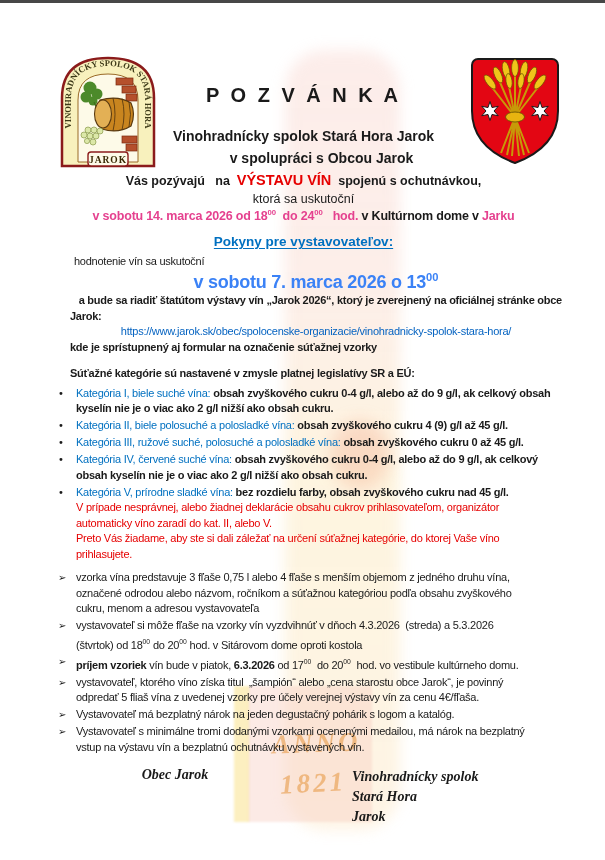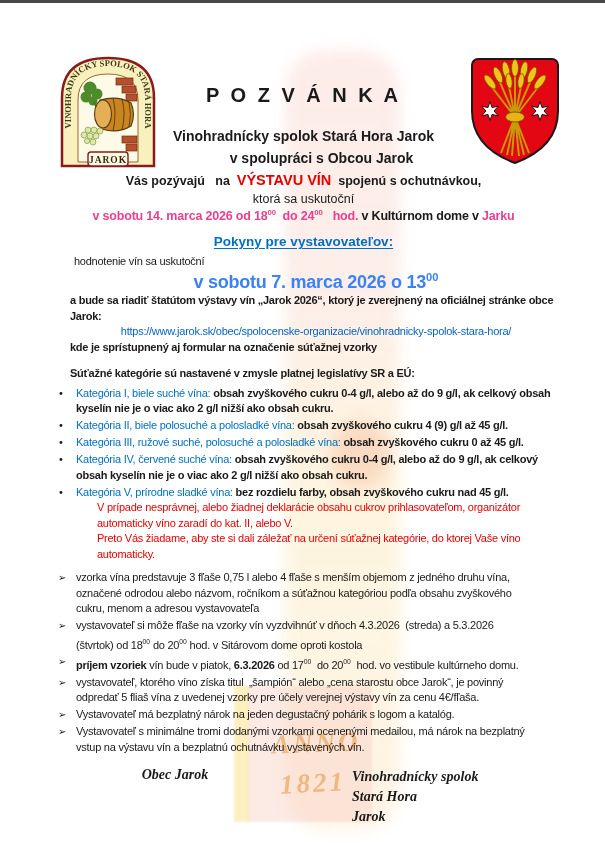--- a/index.html
+++ b/index.html
@@ -40,24 +40,24 @@
   sup { font-size:0.62em; vertical-align:super; letter-spacing:0; }
 
   .logo-left { position:absolute; left:56px; top:52px; width:104px; height:120px; }
   .arms-right { position:absolute; left:468px; top:55px; width:94px; height:114px; }
 
   
   .body { position:absolute; top:254px; left:70px; width:492px;
     font-size:11px; line-height:15.5px; letter-spacing:-0.25px; }
   .body p { margin:0; white-space:pre; }
   .b { font-weight:bold; }
-  .red { color:#e60000;margin-left:21px; }
+  .red { color:#e60000; }
   .p-hodnotenie { padding-left:4px; }
   .p-date2 { text-align:center; font-size:18px; font-weight:bold; color:#3b82f6; }
-  .p-para1a { margin-top:3px !important; }
+  .p-para1a { margin-top:3px !important;text-align:right; }
   .p-link { text-align:center; }
   .p-link a { color:#0563c1; text-decoration:none; }
   .p-intro { margin-top:11px !important; font-weight:bold; }
   ul.cats, ul.rules { list-style:none; margin:4px 0 0 -12px; padding:0; }
   ul.rules { margin-top:8px; }
   ul.cats li, ul.rules li { position:relative; padding-left:18px; margin:0 0 1.5px 0; }
   .marker { position:absolute; left:0; top:0; font-family:"DejaVu Sans", sans-serif; font-size:10px; }
   .ln { display:block; white-space:pre; }
   .cat-label { color:#0070c0; }
   .cat-desc { font-weight:bold; }
@@ -186,21 +186,21 @@
         <span class="marker">•</span>
         <span class="ln"><span class="cat-label">Kategória IV, červené suché vína:</span><span class="cat-desc"> obsah zvyškového cukru 0-4 g/l, alebo až do 9 g/l, ak celkový</span></span>
         <span class="ln cat-desc">obsah kyselín nie je o viac ako 2 g/l nižší ako obsah cukru.</span>
       </li>
       <li>
         <span class="marker">•</span>
         <span class="ln"><span class="cat-label">Kategória V, prírodne sladké vína:</span><span class="cat-desc"> bez rozdielu farby, obsah zvyškového cukru nad 45 g/l.</span></span>
         <span class="ln red">V prípade nesprávnej, alebo žiadnej deklarácie obsahu cukrov prihlasovateľom, organizátor</span>
         <span class="ln red">automaticky víno zaradí do kat. II, alebo V.</span>
         <span class="ln red">Preto Vás žiadame, aby ste si dali záležať na určení súťažnej kategórie, do ktorej Vaše víno</span>
-        <span class="ln red">automaticky.</span>
+        <span class="ln red">prihlasujete.</span>
       </li>
     </ul>
 
     <ul class="rules">
       <li>
         <span class="marker">➢</span>
         <span class="ln">vzorka vína predstavuje 3 fľaše 0,75 l alebo 4 fľaše s menším objemom z jedného druhu vína,</span>
         <span class="ln">označené odrodou alebo názvom, ročníkom a súťažnou kategóriou podľa obsahu zvyškového</span>
         <span class="ln">cukru, menom a adresou vystavovateľa</span>
       </li>

